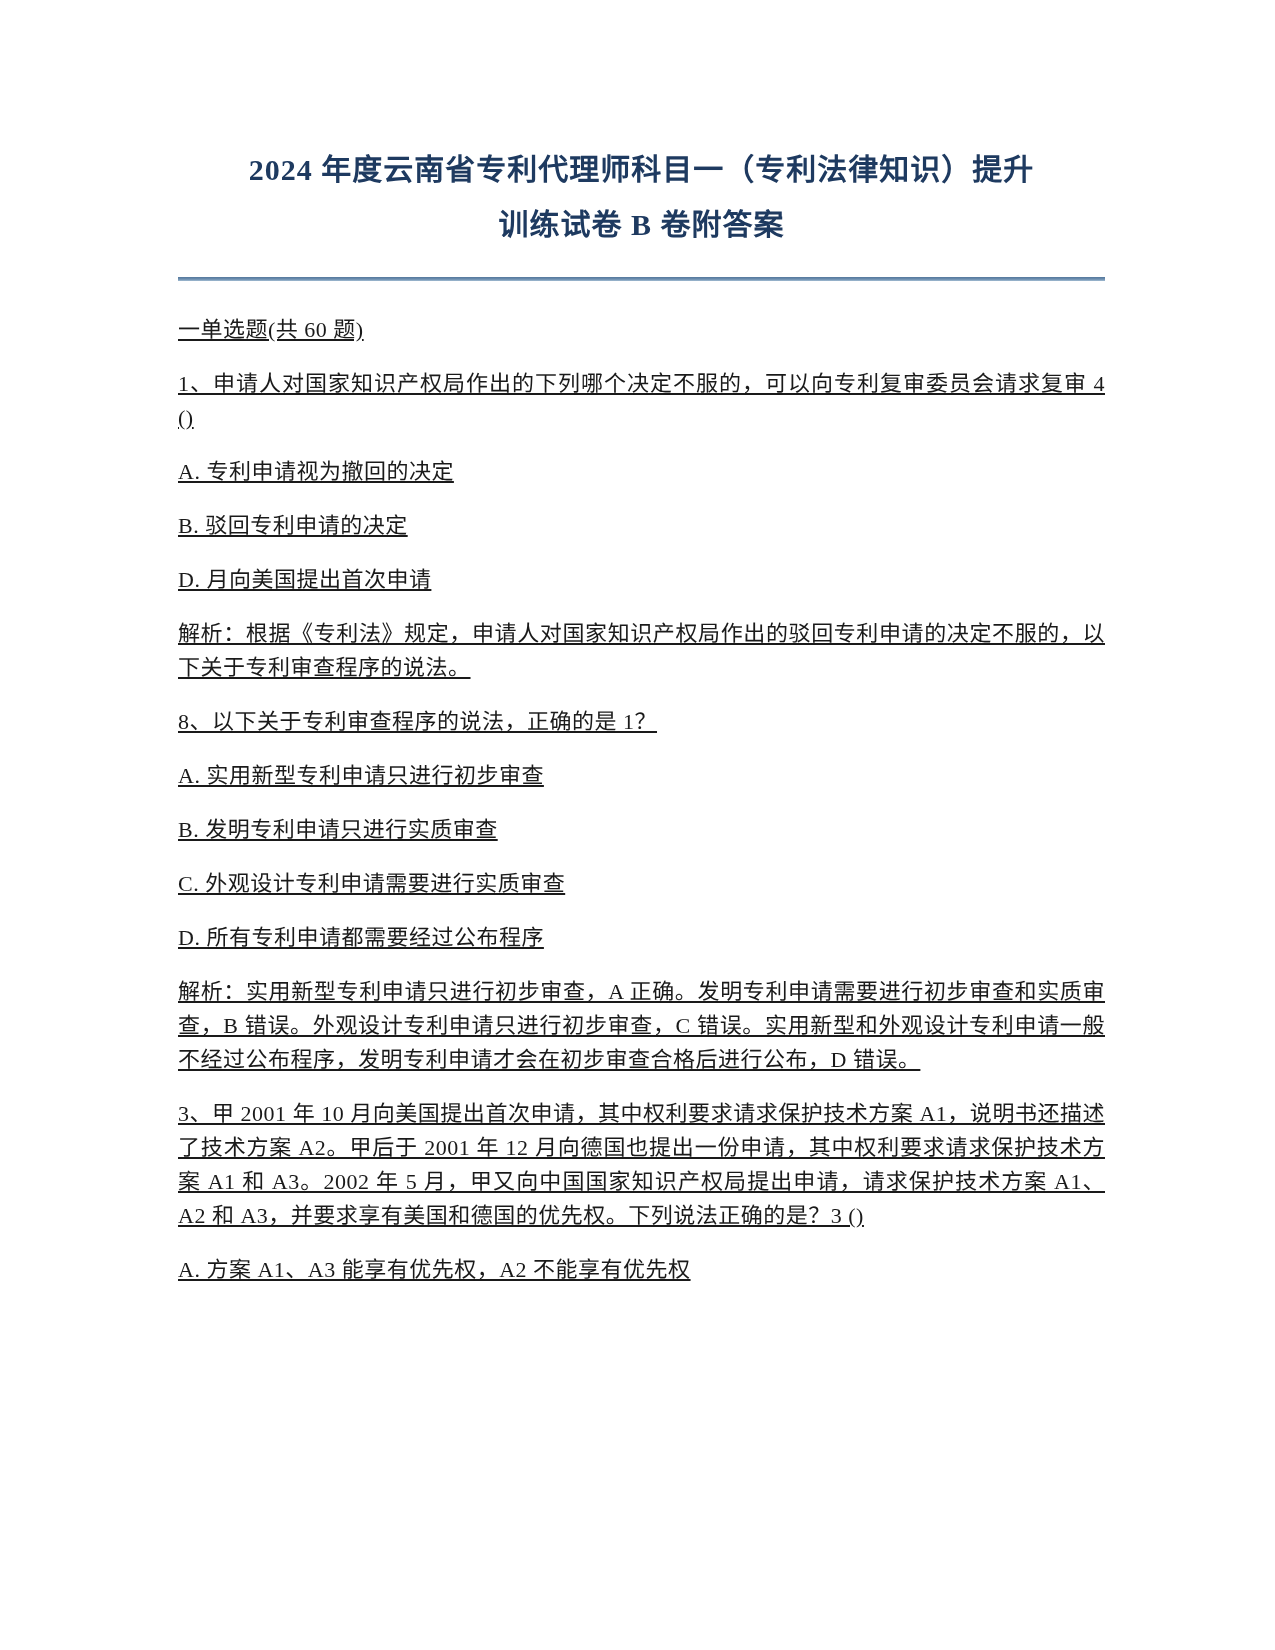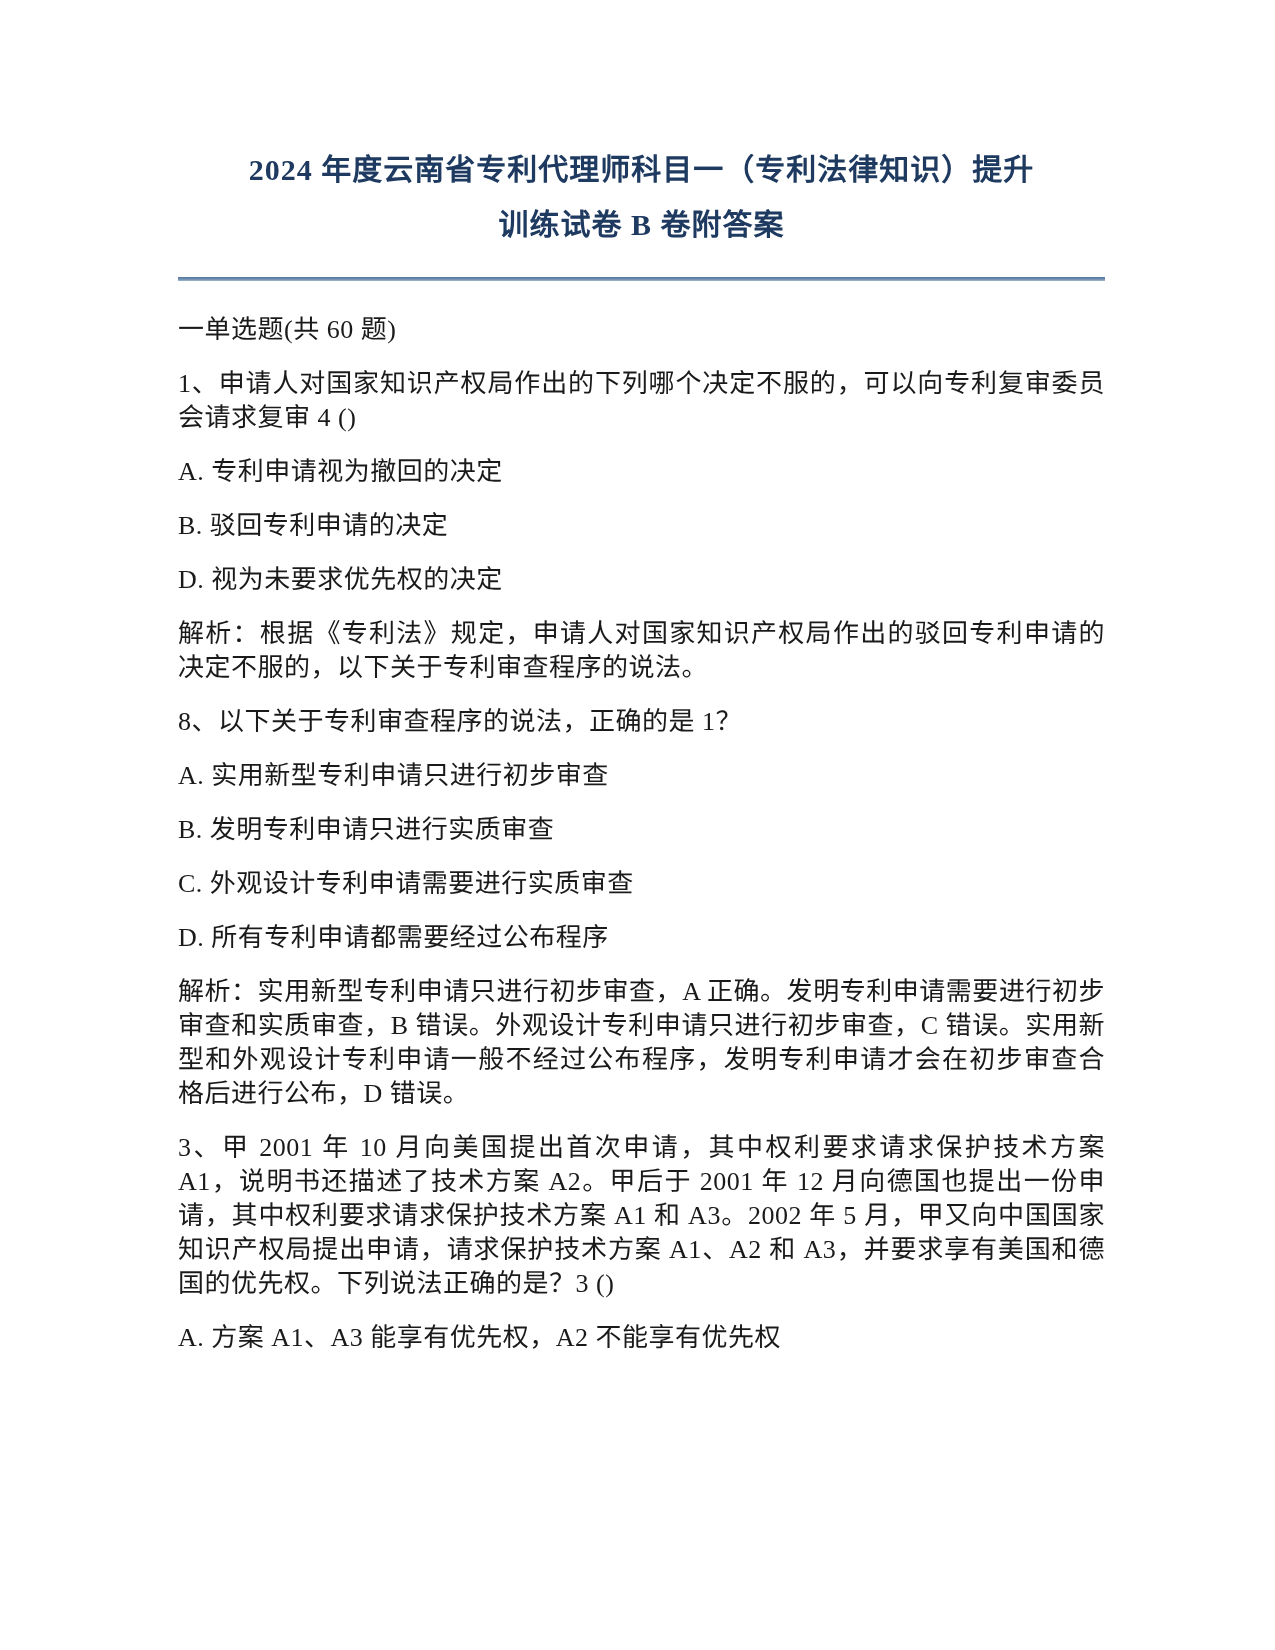--- a/index.html
+++ b/index.html
@@ -36,25 +36,26 @@
   .title-rule {
     margin-top: 25px;
     height: 4px;
     background: linear-gradient(to bottom, #54789c 0%, #6d8fb0 55%, #a3bcd2 100%);
   }
   .doc-body {
     margin-top: 32px;
   }
   .para {
     margin: 12px 0 20px 0;
-    font-size: 26px;
+    font-size: 22px;
     line-height: 34px;
     text-align: justify;
     letter-spacing: 0.5px;
     word-break: break-word;
+    text-decoration: underline;
   }
 </style>
 </head>
 <body>
 
 <div class="page">
   <div class="content">
 
     <h1 class="doc-title">
       <span class="title-line">2024 年度云南省专利代理师科目一（专利法律知识）提升</span>
@@ -64,21 +65,21 @@
     <div class="title-rule"></div>
 
     <div class="doc-body">
 
       <p class="para">一单选题(共 60 题)</p>
 
       <section>
         <p class="para">1、申请人对国家知识产权局作出的下列哪个决定不服的，可以向专利复审委员会请求复审 4 ()</p>
         <p class="para">A. 专利申请视为撤回的决定</p>
         <p class="para">B. 驳回专利申请的决定</p>
-        <p class="para">D. 视为未要求优先权的决定</p>
+        <p class="para">D. 月向美国提出首次申请</p>
         <p class="para">解析：根据《专利法》规定，申请人对国家知识产权局作出的驳回专利申请的决定不服的，以下关于专利审查程序的说法。</p>
       </section>
 
       <section>
         <p class="para">8、以下关于专利审查程序的说法，正确的是 1？</p>
         <p class="para">A. 实用新型专利申请只进行初步审查</p>
         <p class="para">B. 发明专利申请只进行实质审查</p>
         <p class="para">C. 外观设计专利申请需要进行实质审查</p>
         <p class="para">D. 所有专利申请都需要经过公布程序</p>
         <p class="para">解析：实用新型专利申请只进行初步审查，A 正确。发明专利申请需要进行初步审查和实质审查，B 错误。外观设计专利申请只进行初步审查，C 错误。实用新型和外观设计专利申请一般不经过公布程序，发明专利申请才会在初步审查合格后进行公布，D 错误。</p>

